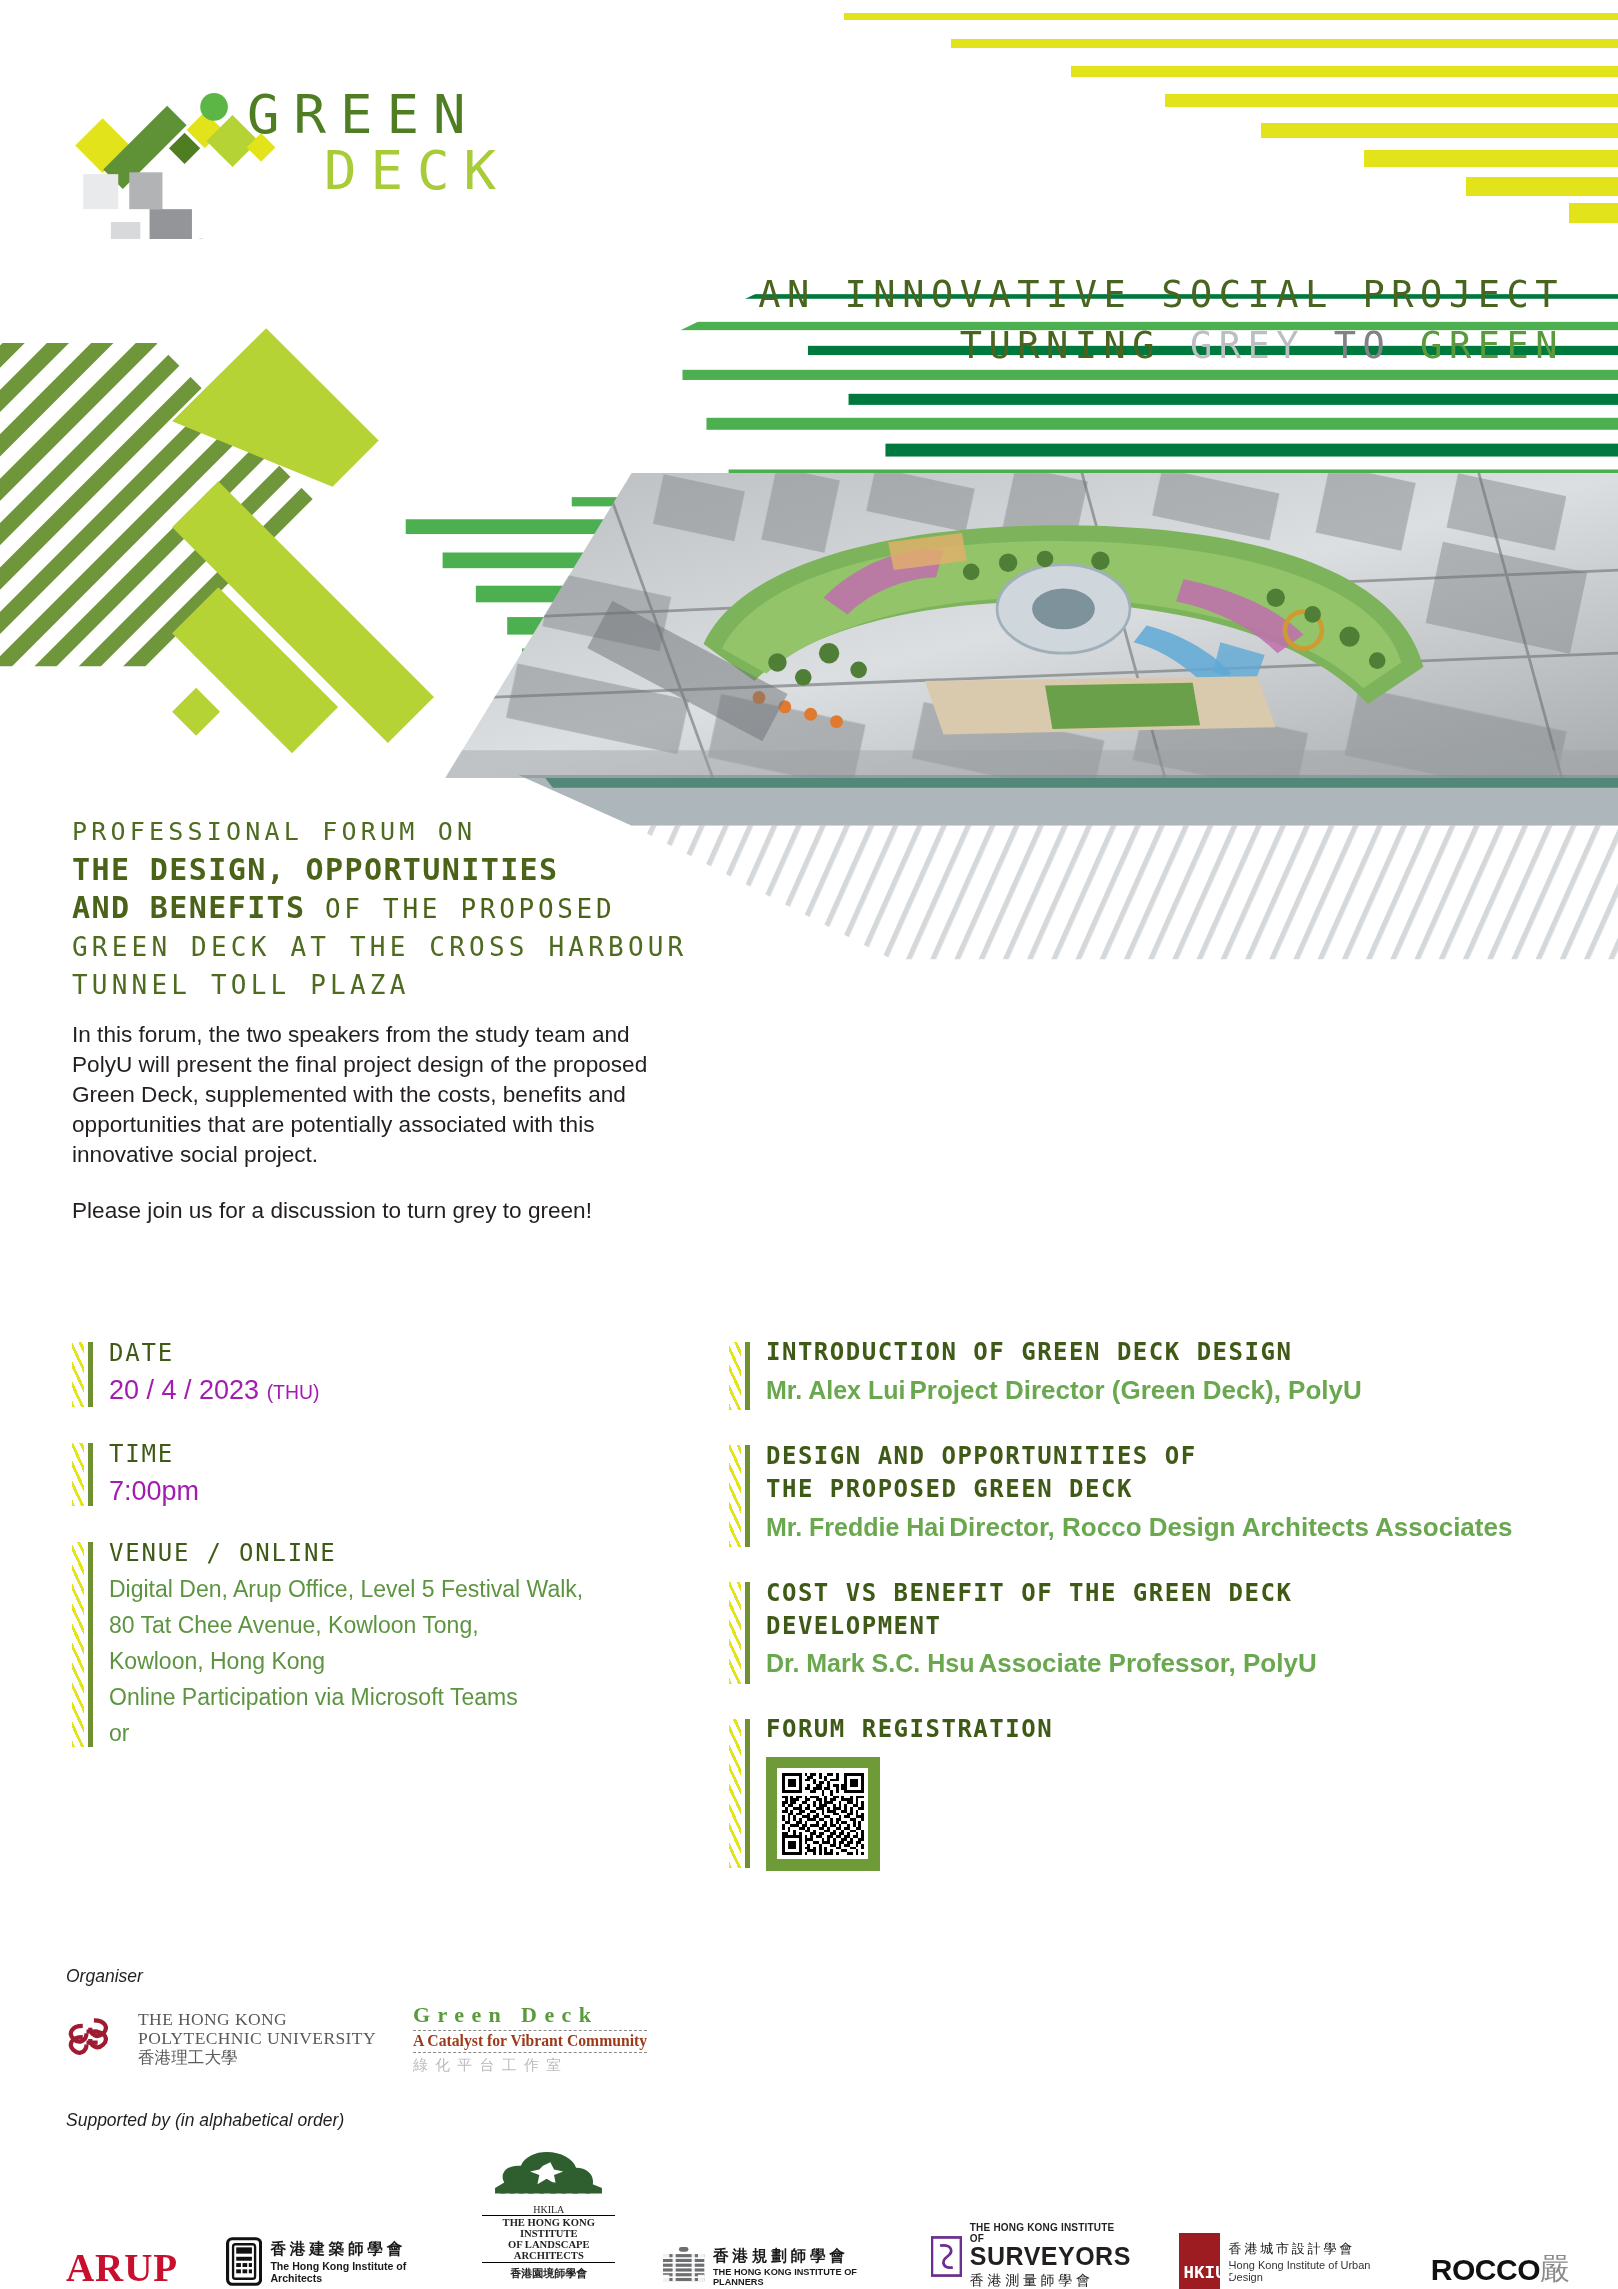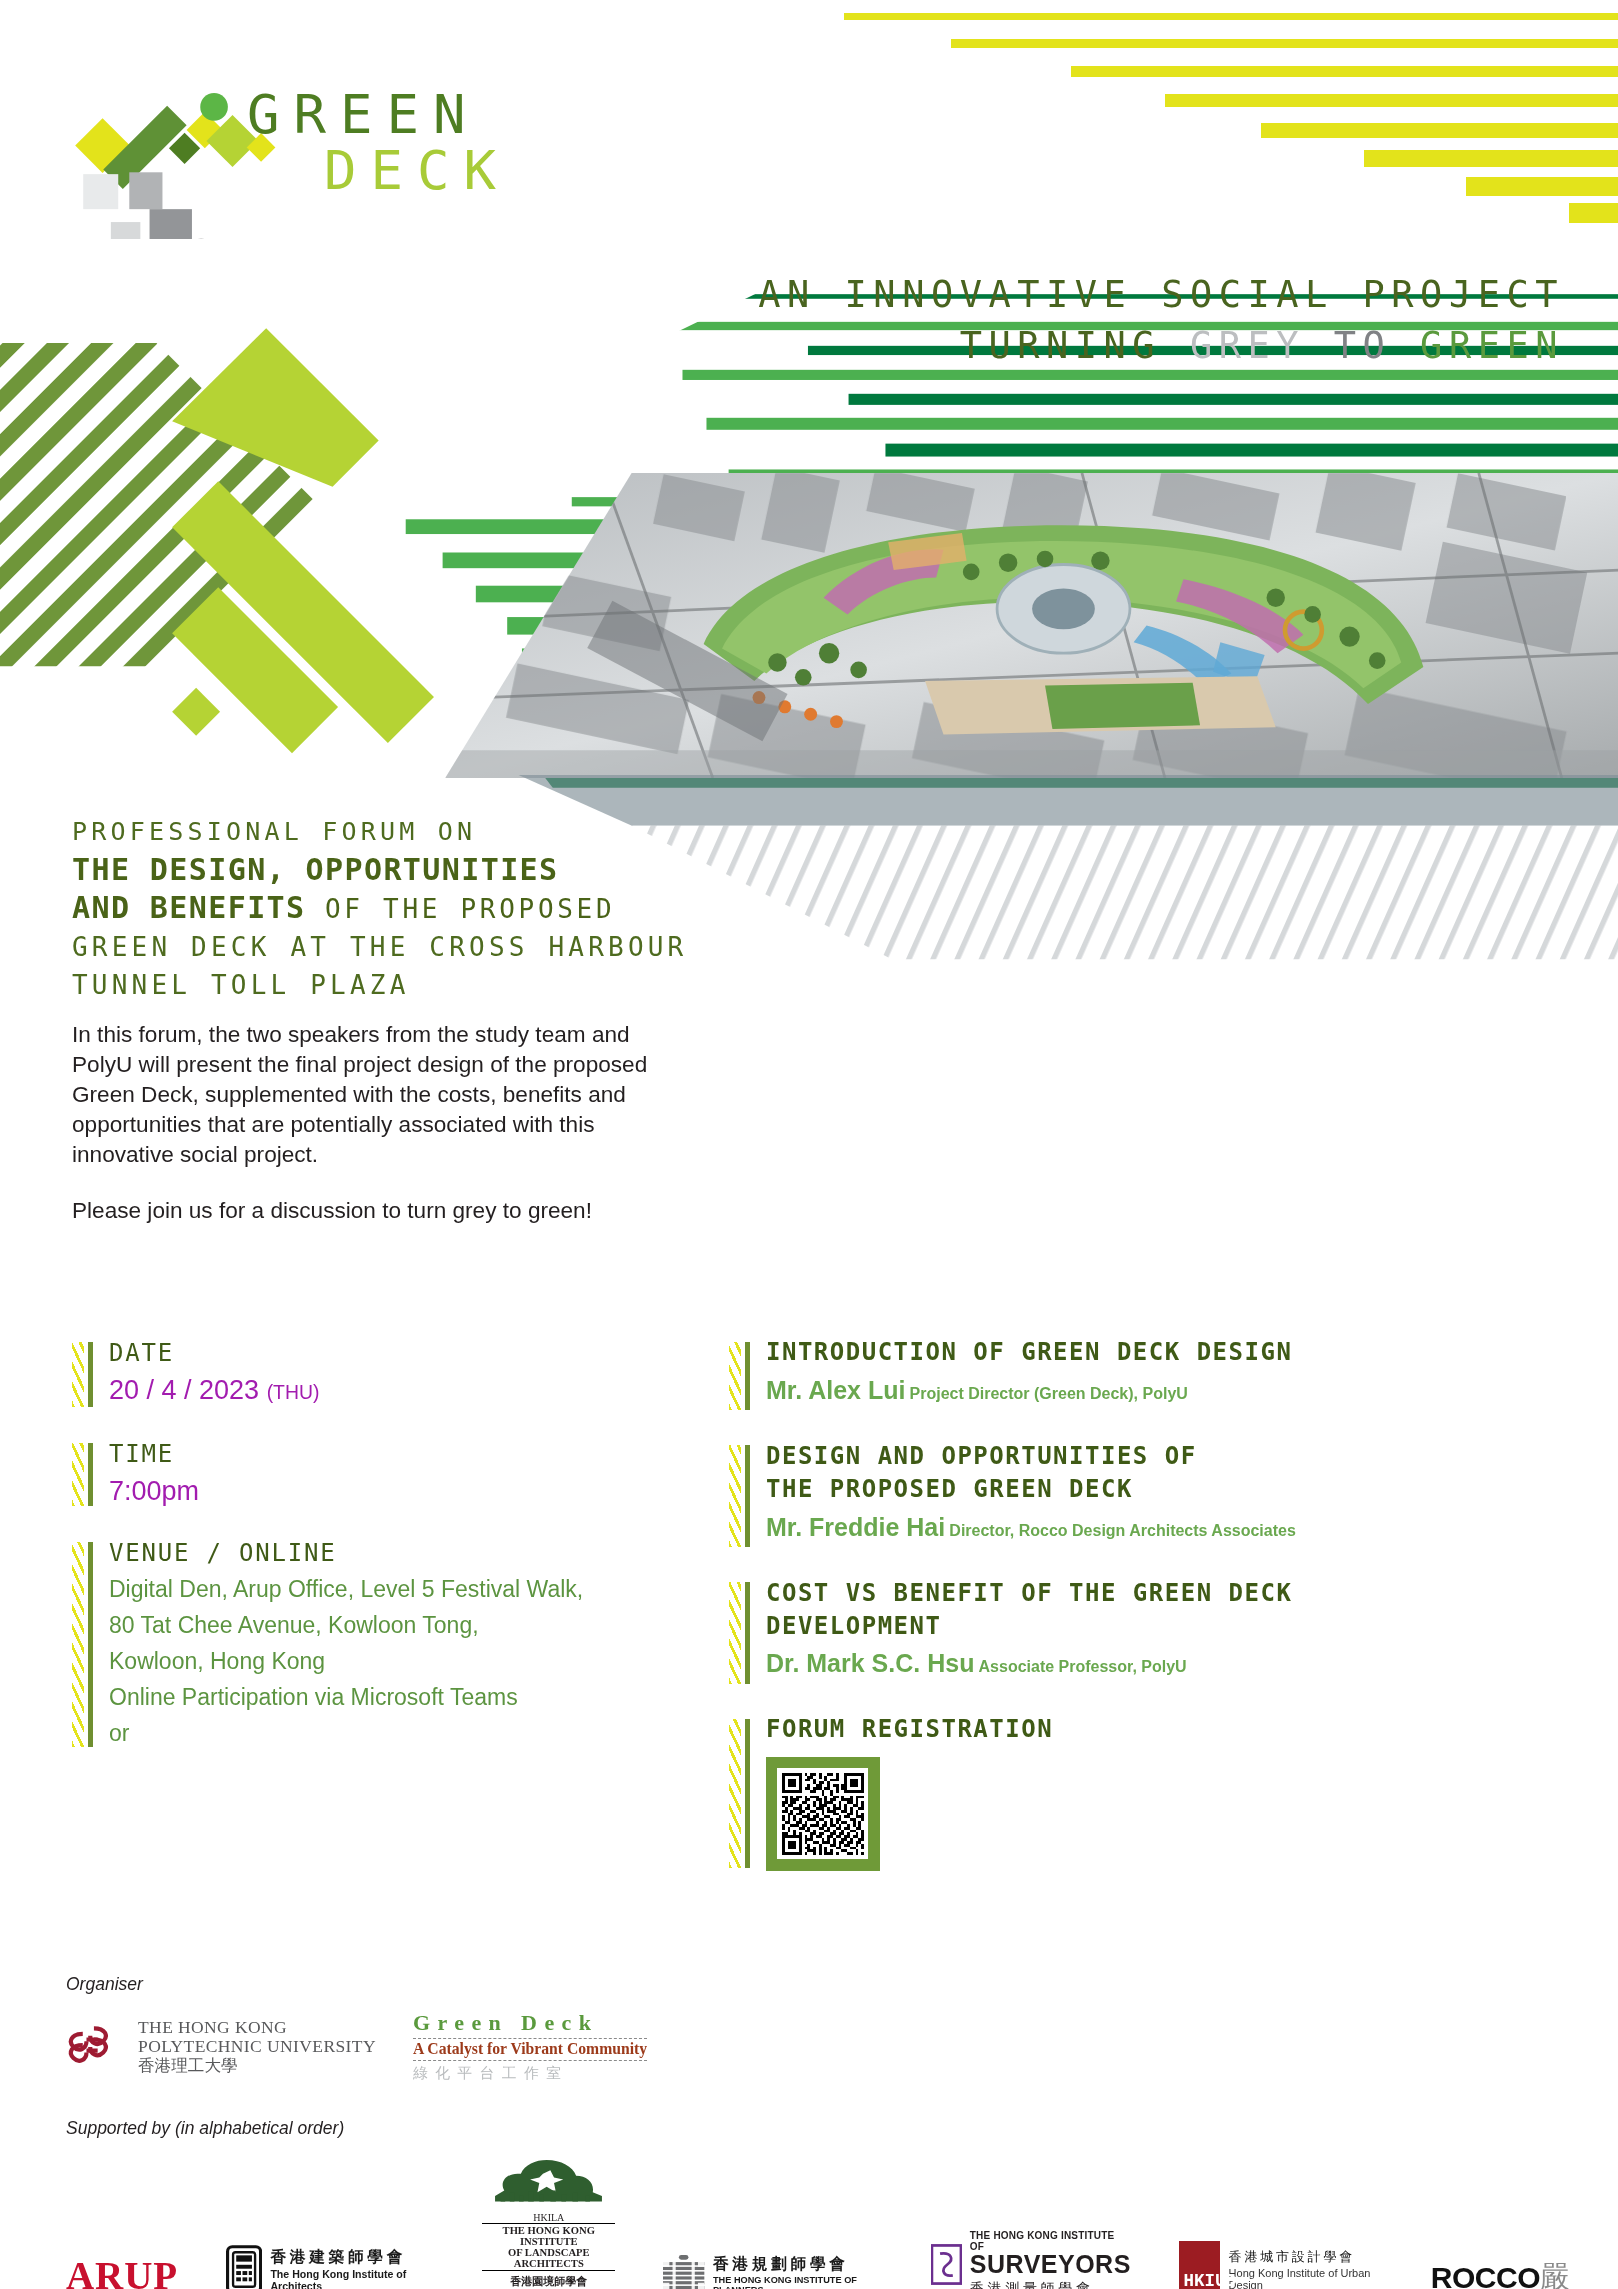--- a/index.html
+++ b/index.html
@@ -100,35 +100,34 @@
 
   .left-col  { position: absolute; left: 72px; top: 1336px; width: 609px; }
   .right-col { position: absolute; left: 729px; top: 1336px; width: 831px; font-weight: bold; }
 
   .prog-title {
     font-family: "DejaVu Sans Mono", monospace;
     font-size: 24px; letter-spacing: 1.5px; color: #3f5a16; line-height: 33px;
   }
   .prog-speaker { color: #6aa84f; line-height: 39px; margin-top: 1.8px; }
   .prog-speaker .nm   { font-size: 25px; }
-  .prog-speaker .role { font-size: 16px; }
+  .prog-speaker .role { font-size: 26px; }
 
   .qr-frame {
     margin-top: 11px; width: 114px; height: 114px;
     background: #6f9a38; padding: 11px;
   }
   .qr-inner { width: 91px; height: 91px; background: #fff; padding: 4.6px; }
   .qr-bits { width: 82px; height: 82px; }
 
   
   .footer { position: absolute; left: 66px; top: 1966px; width: 1504px; }
   .foot-lbl {
     font-size: 17.5px; font-style: italic; color: #231f20;
     font-family: "Liberation Sans", sans-serif;
-    margin-top: 8px;
   }
   .org-row { display: flex; align-items: center; gap: 37px; margin-top: 14.8px; }
   .polyu { display: flex; align-items: center; gap: 18px; }
   .polyu-txt { line-height: 1.12; }
   .polyu-txt .l1 {
     font-family: "Liberation Serif", serif; font-size: 17.5px;
     letter-spacing: 0.4px; color: #58595b;
   }
   .polyu-txt .l2 { font-family: "DejaVu Sans", sans-serif; font-size: 16.6px; color: #58595b; }
   .gd-logo { text-align: left; }

